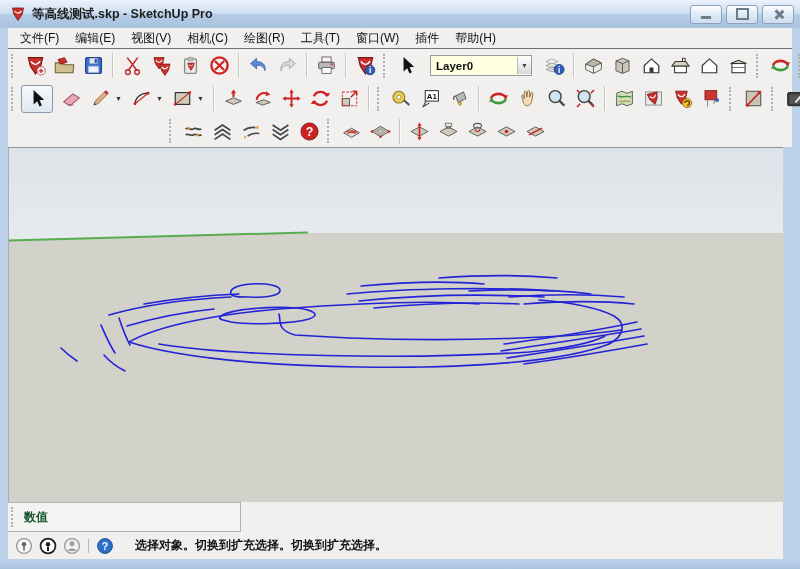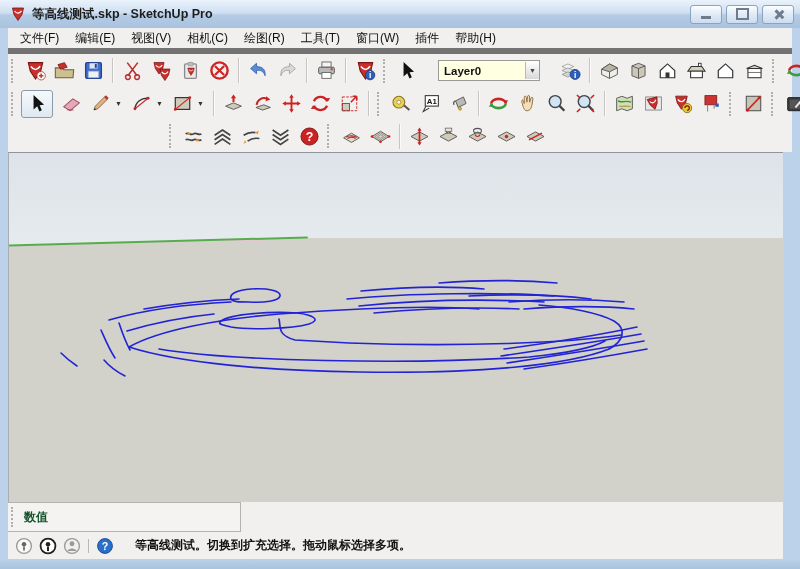--- a/index.html
+++ b/index.html
@@ -13,35 +13,35 @@
   .winbtns{display:flex;gap:4px;}
   .winbtn{width:30px;height:17px;border:1px solid #8ba3bf;border-radius:3px;background:linear-gradient(#fdfeff,#dfeaf6 50%,#cdddef);
     display:flex;align-items:center;justify-content:center;position:relative;}
   .glyph-min{width:10px;height:3px;background:#6d7c8d;margin-top:7px;}
   .glyph-max{width:9px;height:8px;border:2px solid #6d7c8d;}
   .glyph-close{position:relative;width:11px;height:11px;}
   .glyph-close:before,.glyph-close:after{content:"";position:absolute;left:5px;top:0;width:2.5px;height:11px;background:#6d7c8d;}
   .glyph-close:before{transform:rotate(45deg);}  .glyph-close:after{transform:rotate(-45deg);}
   
   .menubar{height:20px;flex:0 0 20px;margin:0 8px;background:#f1f0ee;display:flex;align-items:center;
-    padding-left:4px;border-bottom:6px solid #737373;}
+    padding-left:4px;border-bottom:1px solid #737373;}
   .menu-item{font-size:12px;color:#111;padding:2px 8px;white-space:nowrap;}
   
   .toolbars{flex:0 0 98px;margin:0 8px;background:#f1f0ee;display:flex;flex-direction:column;}
   .tb-row{display:flex;align-items:center;height:33px;}
   .tb-row3{height:32px;}
   .tb-btn{width:29px;height:28px;display:flex;align-items:center;justify-content:center;flex:0 0 29px;}
   .tb-btn.pressed{width:30px;flex-basis:32px;border:1px solid #8a9aaa;border-radius:3px;background:linear-gradient(#f6f9fc,#dfe8f1);box-sizing:border-box;}
   .ic{width:21px;height:21px;}
   .tb-dd{width:12px;flex:0 0 12px;font-size:7px;color:#333;text-align:left;}
   .handle{width:6px;flex:0 0 6px;height:24px;border-left:2px dotted #b0afac;margin:0 2px 0 3px;}
   .sep{width:1px;flex:0 0 1px;height:25px;background:#c6c5c2;border-right:1px solid #fbfbfa;margin:0 4px;}
   .gap{flex:0 0 auto;height:1px;}
   .layer-combo{width:100px;flex:0 0 100px;height:19px;background:#ffffe1;border:1px solid #9a9a9a;
-    display:flex;align-items:center;margin:0 16px;}
+    display:flex;align-items:center;margin:0 8px;}
   .combo-text{flex:1;font-size:11.5px;font-weight:bold;color:#111;padding-left:5px;}
   .combo-arrow{width:13px;height:17px;border-left:1px solid #b9b9b9;background:linear-gradient(#fdfdfd,#d8d8d8);
     font-size:7px;color:#444;display:flex;align-items:center;justify-content:center;}
   
   .main{flex:1;position:relative;margin:0 17px 0 8px;}
   .canvas{position:absolute;inset:0;border-top:1px solid #8e959c;border-left:1px solid #a7adb3;
     background:linear-gradient(#dde3e8,#ecf0f2 45%,#f5f7f7 64%);}
   .canvas svg{position:absolute;left:0;top:0;}
   
   .vcb-row{flex:0 0 30px;margin:0 17px 0 8px;background:#f1f0ee;position:relative;}
@@ -764,17 +764,17 @@
     <svg class="st-ic" viewBox="0 0 16 16">
         <use href="#i-cred"></use>
       </svg>
     <svg class="st-ic" viewBox="0 0 16 16">
         <use href="#i-person"></use>
       </svg>
     <span class="st-sep"></span>
     <svg class="st-ic" viewBox="0 0 16 16">
         <use href="#i-helpblue"></use>
       </svg>
-    <span class="st-text">等高线测试。切换到扩充选择。拖动鼠标选择多项。</span>
+    <span class="st-text">选择对象。切换到扩充选择。切换到扩充选择。</span>
   </div>
 
   <div class="botframe"></div>
 </div>
 
 </body></html>

